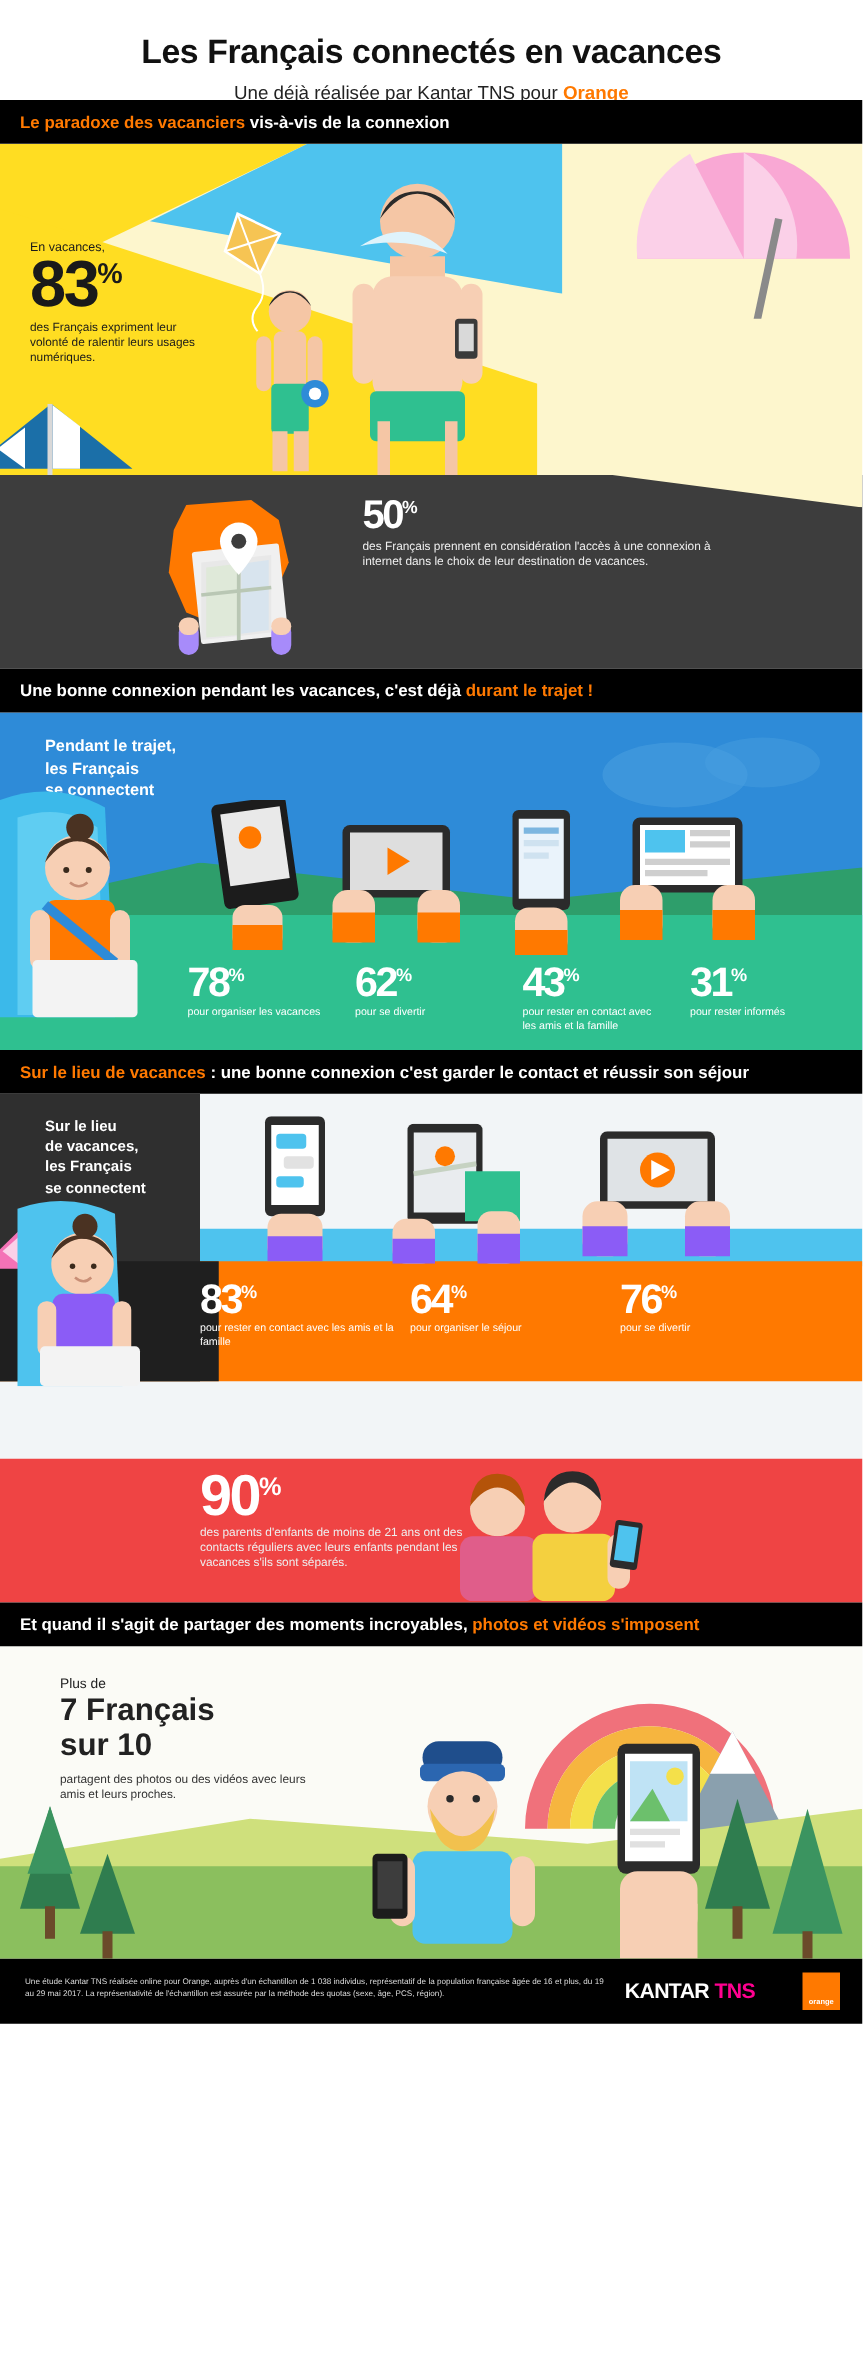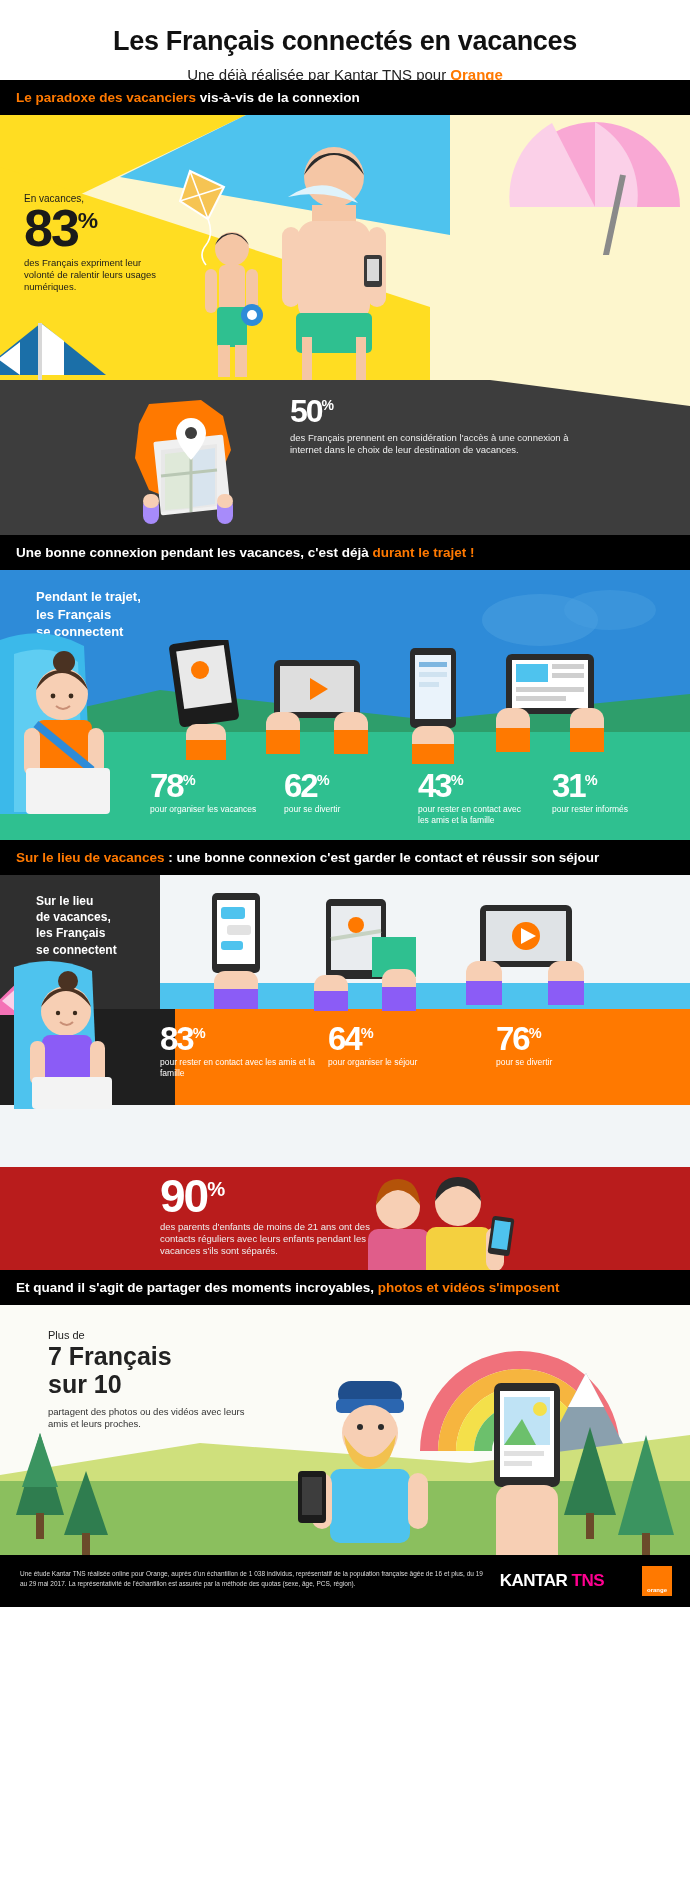--- a/index.html
+++ b/index.html
@@ -80,21 +80,21 @@
   #b4-dark { position:absolute; left:0; top:0; width:160px; height:230px; background:#2f2f2f; }
   #b4-dark2 { position:absolute; left:0; top:134px; width:175px; height:96px; background:#1f1f1f; }
   #b4-title { position:absolute; left:36px; top:18px; color:#fff; font-size:12px; font-weight:bold; line-height:1.35; z-index:6;}
   #b4-person { position:absolute; left:8px; top:74px; width:170px; height:160px; z-index:6;}
   .statrow4 { position:absolute; top:150px; left:160px; width:530px; display:flex; z-index:7;}
   .statrow4 .item { width:158px; color:#fff; margin-right:10px; }
   .statrow4 .pct { font-size:33px; }
   .statrow4 .cap { margin-top:4px; font-size:8.5px; }
 
   
-  #band5 { height:103px; background:#b91c1c; position:relative; overflow:hidden;}
+  #band5 { height:115px; background:#ef4444; position:relative; overflow:hidden;}
   #b5-stat { position:absolute; left:160px; top:10px; width:215px; color:#fff; }
   #b5-stat .pct { font-size:46px; }
   #b5-stat .cap { margin-top:4px; color:#eee; }
   #b5-couple { position:absolute; left:340px; top:6px; width:230px; height:108px; }
 
   
   #band6 { height:250px; background:#f4f7f2; position:relative; overflow:hidden;}
   #b6-sky { position:absolute; inset:0; background:#fbfbf6; }
   #b6-hill { position:absolute; left:0; bottom:0; width:690px; height:120px; background:#cfe07c;
       clip-path:polygon(0 40px,200px 8px,470px 28px,690px 0,690px 120px,0 120px);}

